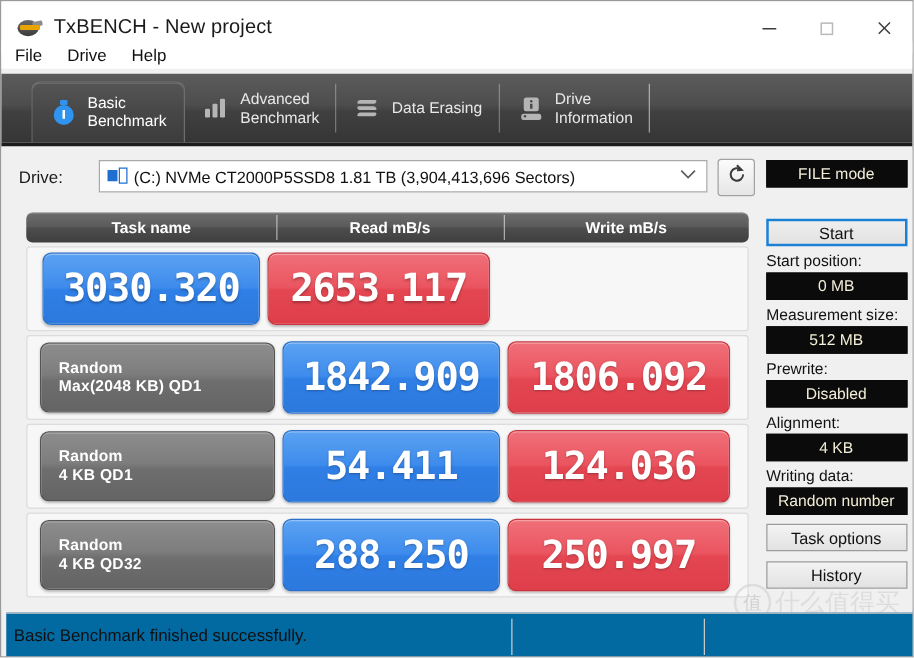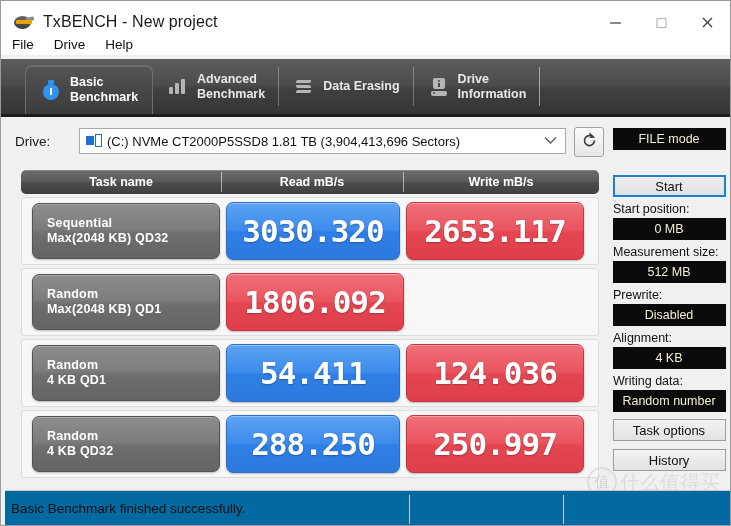--- a/index.html
+++ b/index.html
@@ -66,21 +66,20 @@
     position:absolute;left:0;top:58px;width:729px;height:58px;
     background:linear-gradient(180deg,#5c5c5c 0%,#4d4d4d 45%,#404040 55%,#353535 100%);
     display:flex;align-items:stretch;
     border-bottom:3px solid #1c1c1c;
     box-sizing:border-box;
   }
   .tab{
     display:flex;align-items:center;gap:8px;
     padding:0 14px;position:relative;
     color:#e2e2e2;
-    font-weight:bold;
   }
   .tab .sep{
     position:absolute;right:0;top:8px;bottom:8px;width:1px;
     background:rgba(255,255,255,.30);
   }
   .tab-label{
     font-size:12.5px;line-height:15px;color:#e8e8e8;white-space:nowrap;
   }
   .tab-label .l2{display:block;}
   .tab.active{
@@ -406,33 +405,30 @@
 
       <div class="res-header">
         <div class="hcell c1">Task name</div>
         <div class="hcell c2">Read mB/s</div>
         <div class="hcell c3">Write mB/s</div>
       </div>
 
       <div class="res-body">
 
         <div class="res-row">
-          <div class="task-btn">
-            <span class="task-l1">Sequential</span>
-            <span class="task-l2">Max(2048 KB) QD32</span>
-          </div>
           <div class="val-box val-read">3030.320</div>
           <div class="val-box val-write">2653.117</div>
         </div>
 
         <div class="res-row">
           <div class="task-btn">
             <span class="task-l1">Random</span>
             <span class="task-l2">Max(2048 KB) QD1</span>
           </div>
+          <div class="val-box val-read">1842.909</div>
           <div class="val-box val-write">1806.092</div>
         </div>
 
         <div class="res-row">
           <div class="task-btn">
             <span class="task-l1">Random</span>
             <span class="task-l2">4 KB QD1</span>
           </div>
           <div class="val-box val-read">54.411</div>
           <div class="val-box val-write">124.036</div>

